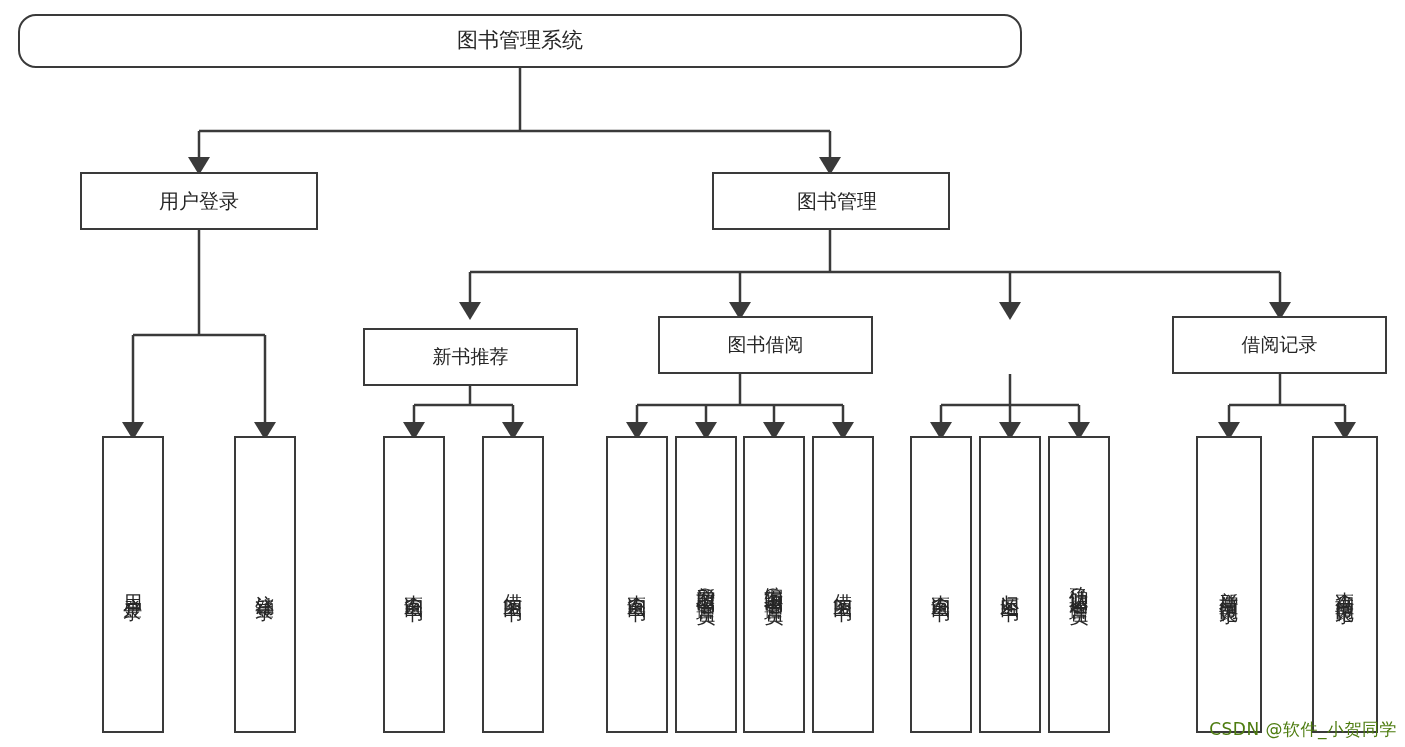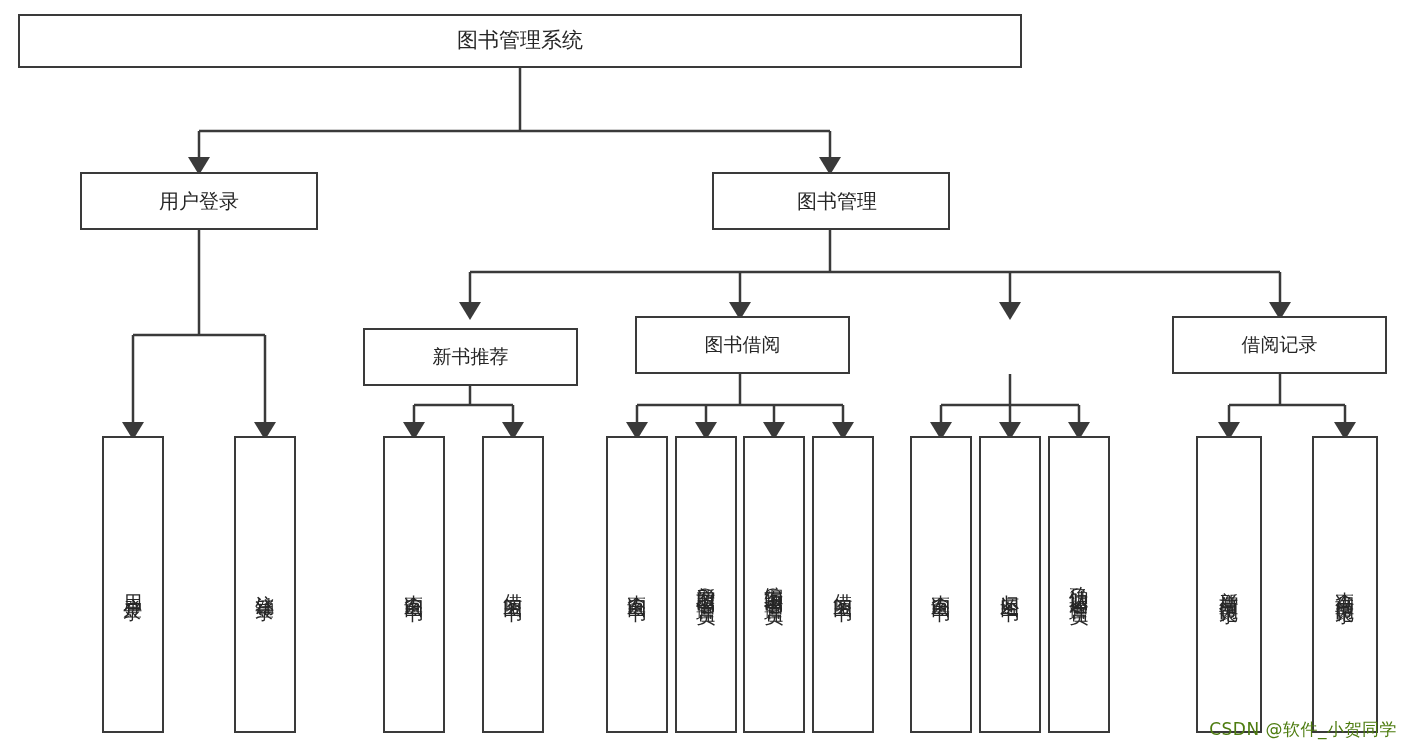--- a/index.html
+++ b/index.html
@@ -114,35 +114,35 @@
       <path d="M1010,405 L1010,430" marker-end="url(#arrow)"></path>
       <path d="M1079,405 L1079,430" marker-end="url(#arrow)"></path>
 
       <path d="M1280,374 L1280,405"></path>
       <path d="M1229,405 L1345,405"></path>
       <path d="M1229,405 L1229,430" marker-end="url(#arrow)"></path>
       <path d="M1345,405 L1345,430" marker-end="url(#arrow)"></path>
     </g>
   </svg>
 
-  <div class="node root" style="left:18px; top:14px; width:1004px; height:54px;">
+  <div class="node root" style="left:18px; top:14px; width:1004px; height:54px;border-radius:18px;">
     <span>图书管理系统</span>
   </div>
 
   <div class="node lvl1" style="left:80px; top:172px; width:238px; height:58px;">
     <span>用户登录</span>
   </div>
   <div class="node lvl1" style="left:712px; top:172px; width:238px; height:58px;padding-left:12px;">
     <span>图书管理</span>
   </div>
 
   <div class="node lvl2" style="left:363px; top:316px; width:215px; height:58px;margin-top:12px;">
     <span>新书推荐</span>
   </div>
-  <div class="node lvl2" style="left:635px; top:316px; width:215px; height:58px;">
+  <div class="node lvl2" style="left:658px; top:316px; width:215px; height:58px;">
     <span>图书借阅</span>
   </div>
   <div class="node lvl2" style="left:1172px; top:316px; width:215px; height:58px;">
     <span>借阅记录</span>
   </div>
 
   <div class="node leaf" style="left:102px; top:436px; width:62px; height:297px;">
     <span class="vtext">用户登录</span>
   </div>
   <div class="node leaf" style="left:234px; top:436px; width:62px; height:297px;">

